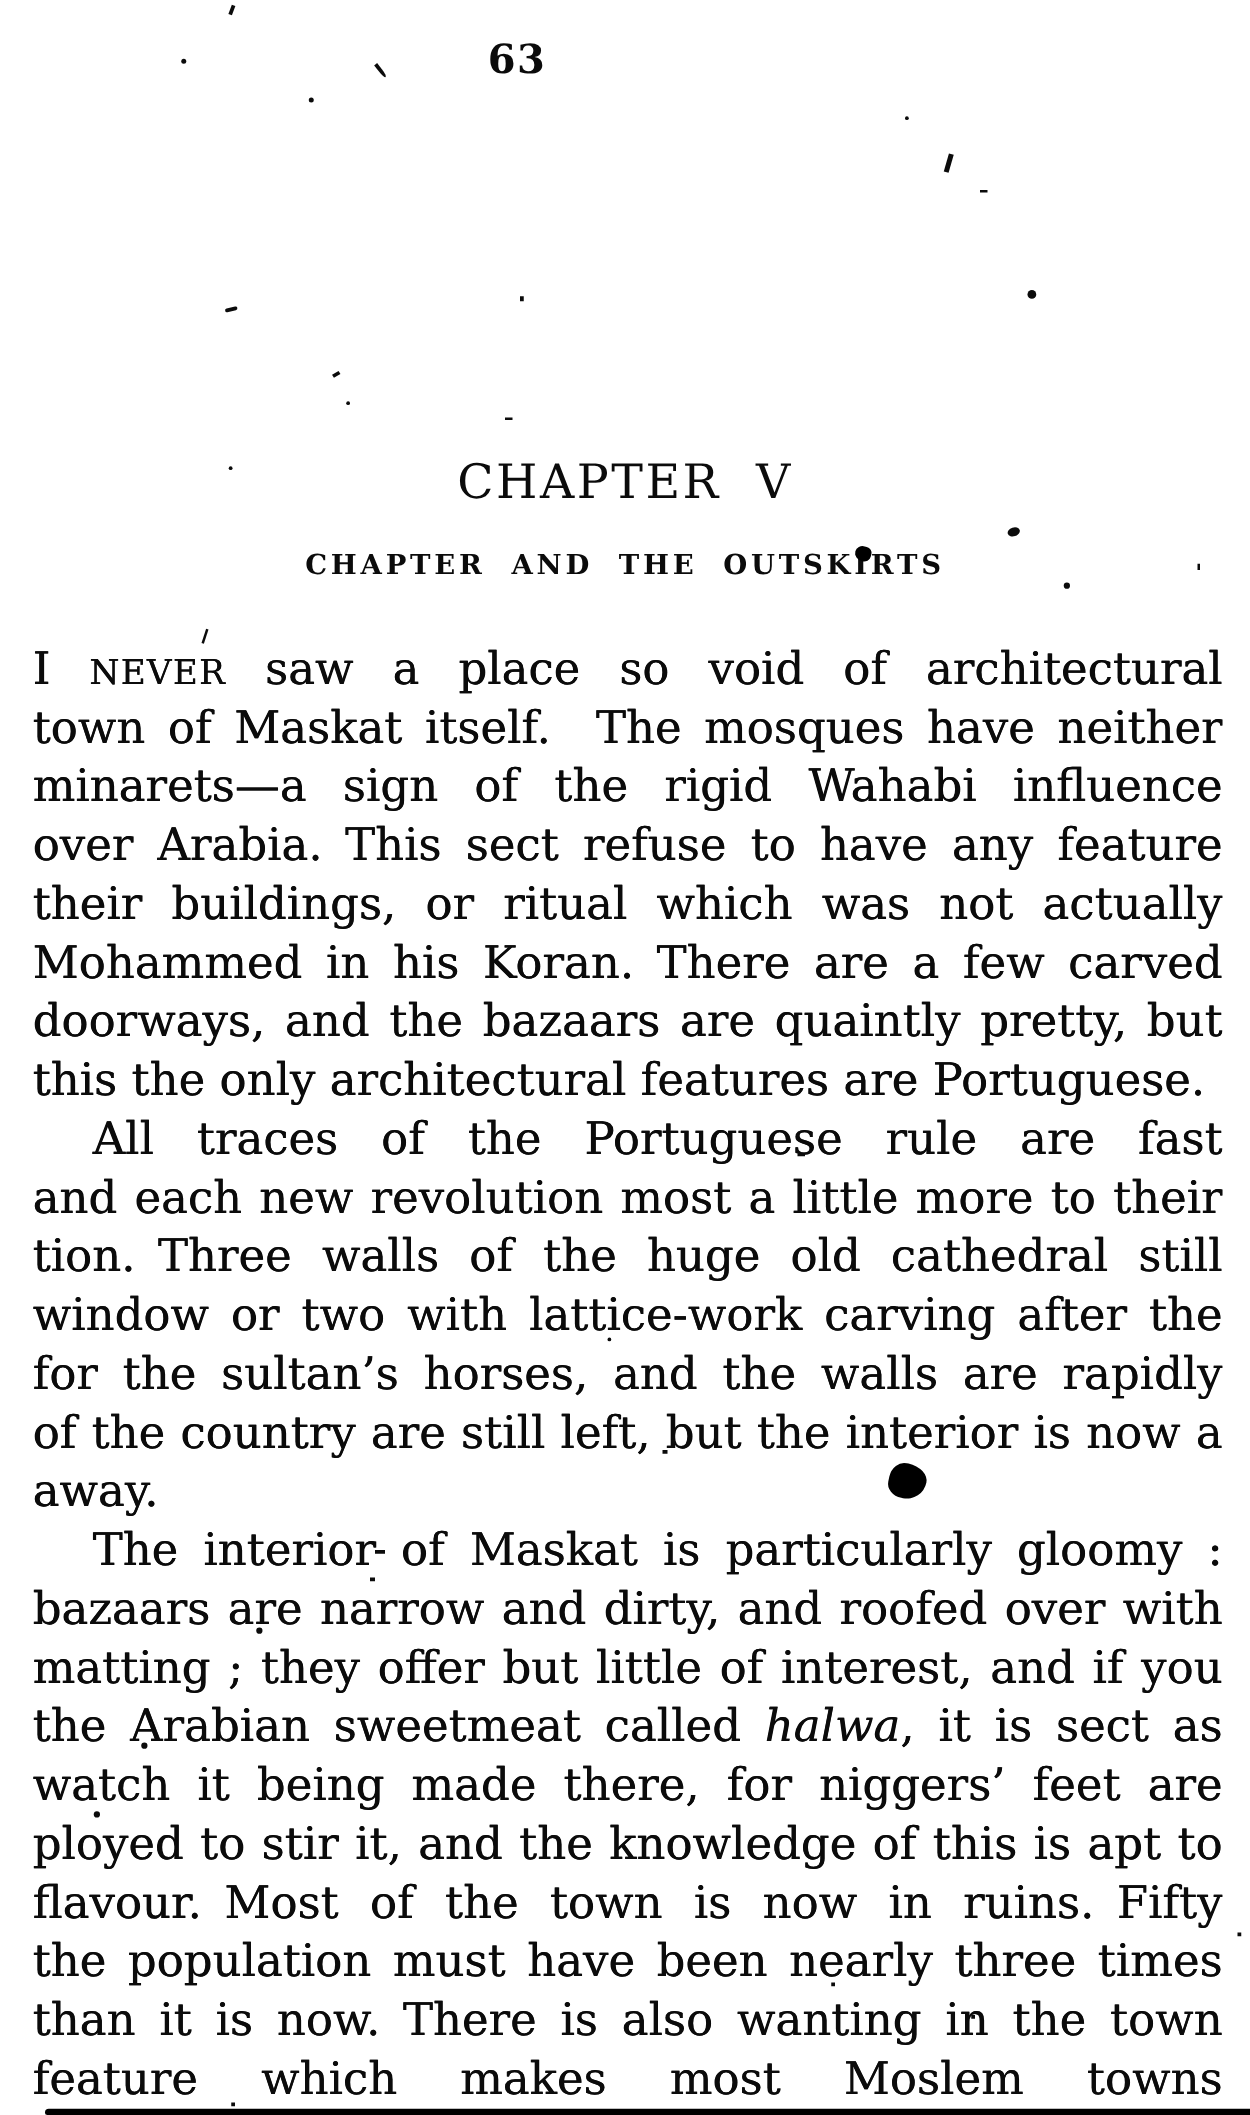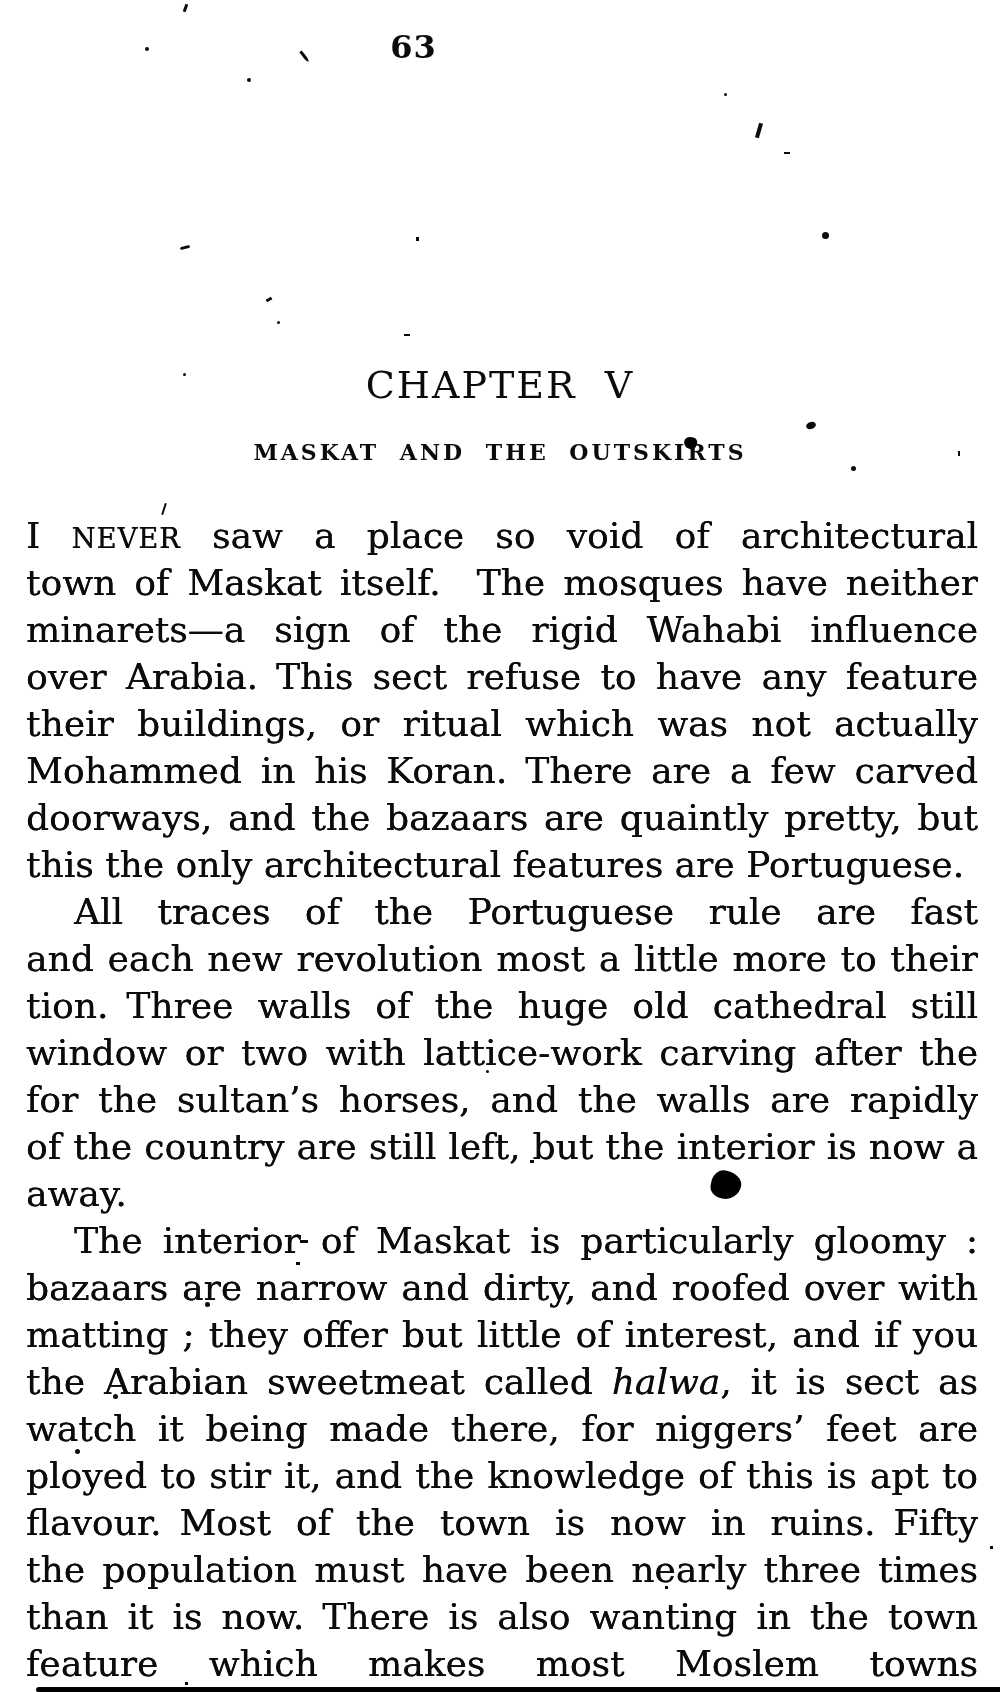--- a/index.html
+++ b/index.html
@@ -43,21 +43,21 @@
   }
 </style>
 </head>
 <body>
 
 <div class="page">
 
   <div class="folio">63</div>
 
   <h1 class="chapter">CHAPTER V</h1>
-  <h2 class="subtitle">MASKAT AND THE OUTSKIRTS</h2>
+  <h2 class="subtitle">CHAPTER AND THE OUTSKIRTS</h2>
 
   <div class="body">
 
     <div class="tline"><span>I</span> <span class="sc">NEVER</span> <span>saw a place so void of architectural features as the</span></div>
     <div class="tline">town of Maskat itself.  The mosques have neither domes nor</div>
     <div class="tline">minarets—a sign of the rigid Wahabi influence which swept</div>
     <div class="tline">over Arabia. This sect refuse to have any feature about</div>
     <div class="tline">their buildings, or ritual which was not actually enjoined by</div>
     <div class="tline">Mohammed in his Koran. There are a few carved lintels and</div>
     <div class="tline">doorways, and the bazaars are quaintly pretty, but beyond</div>

